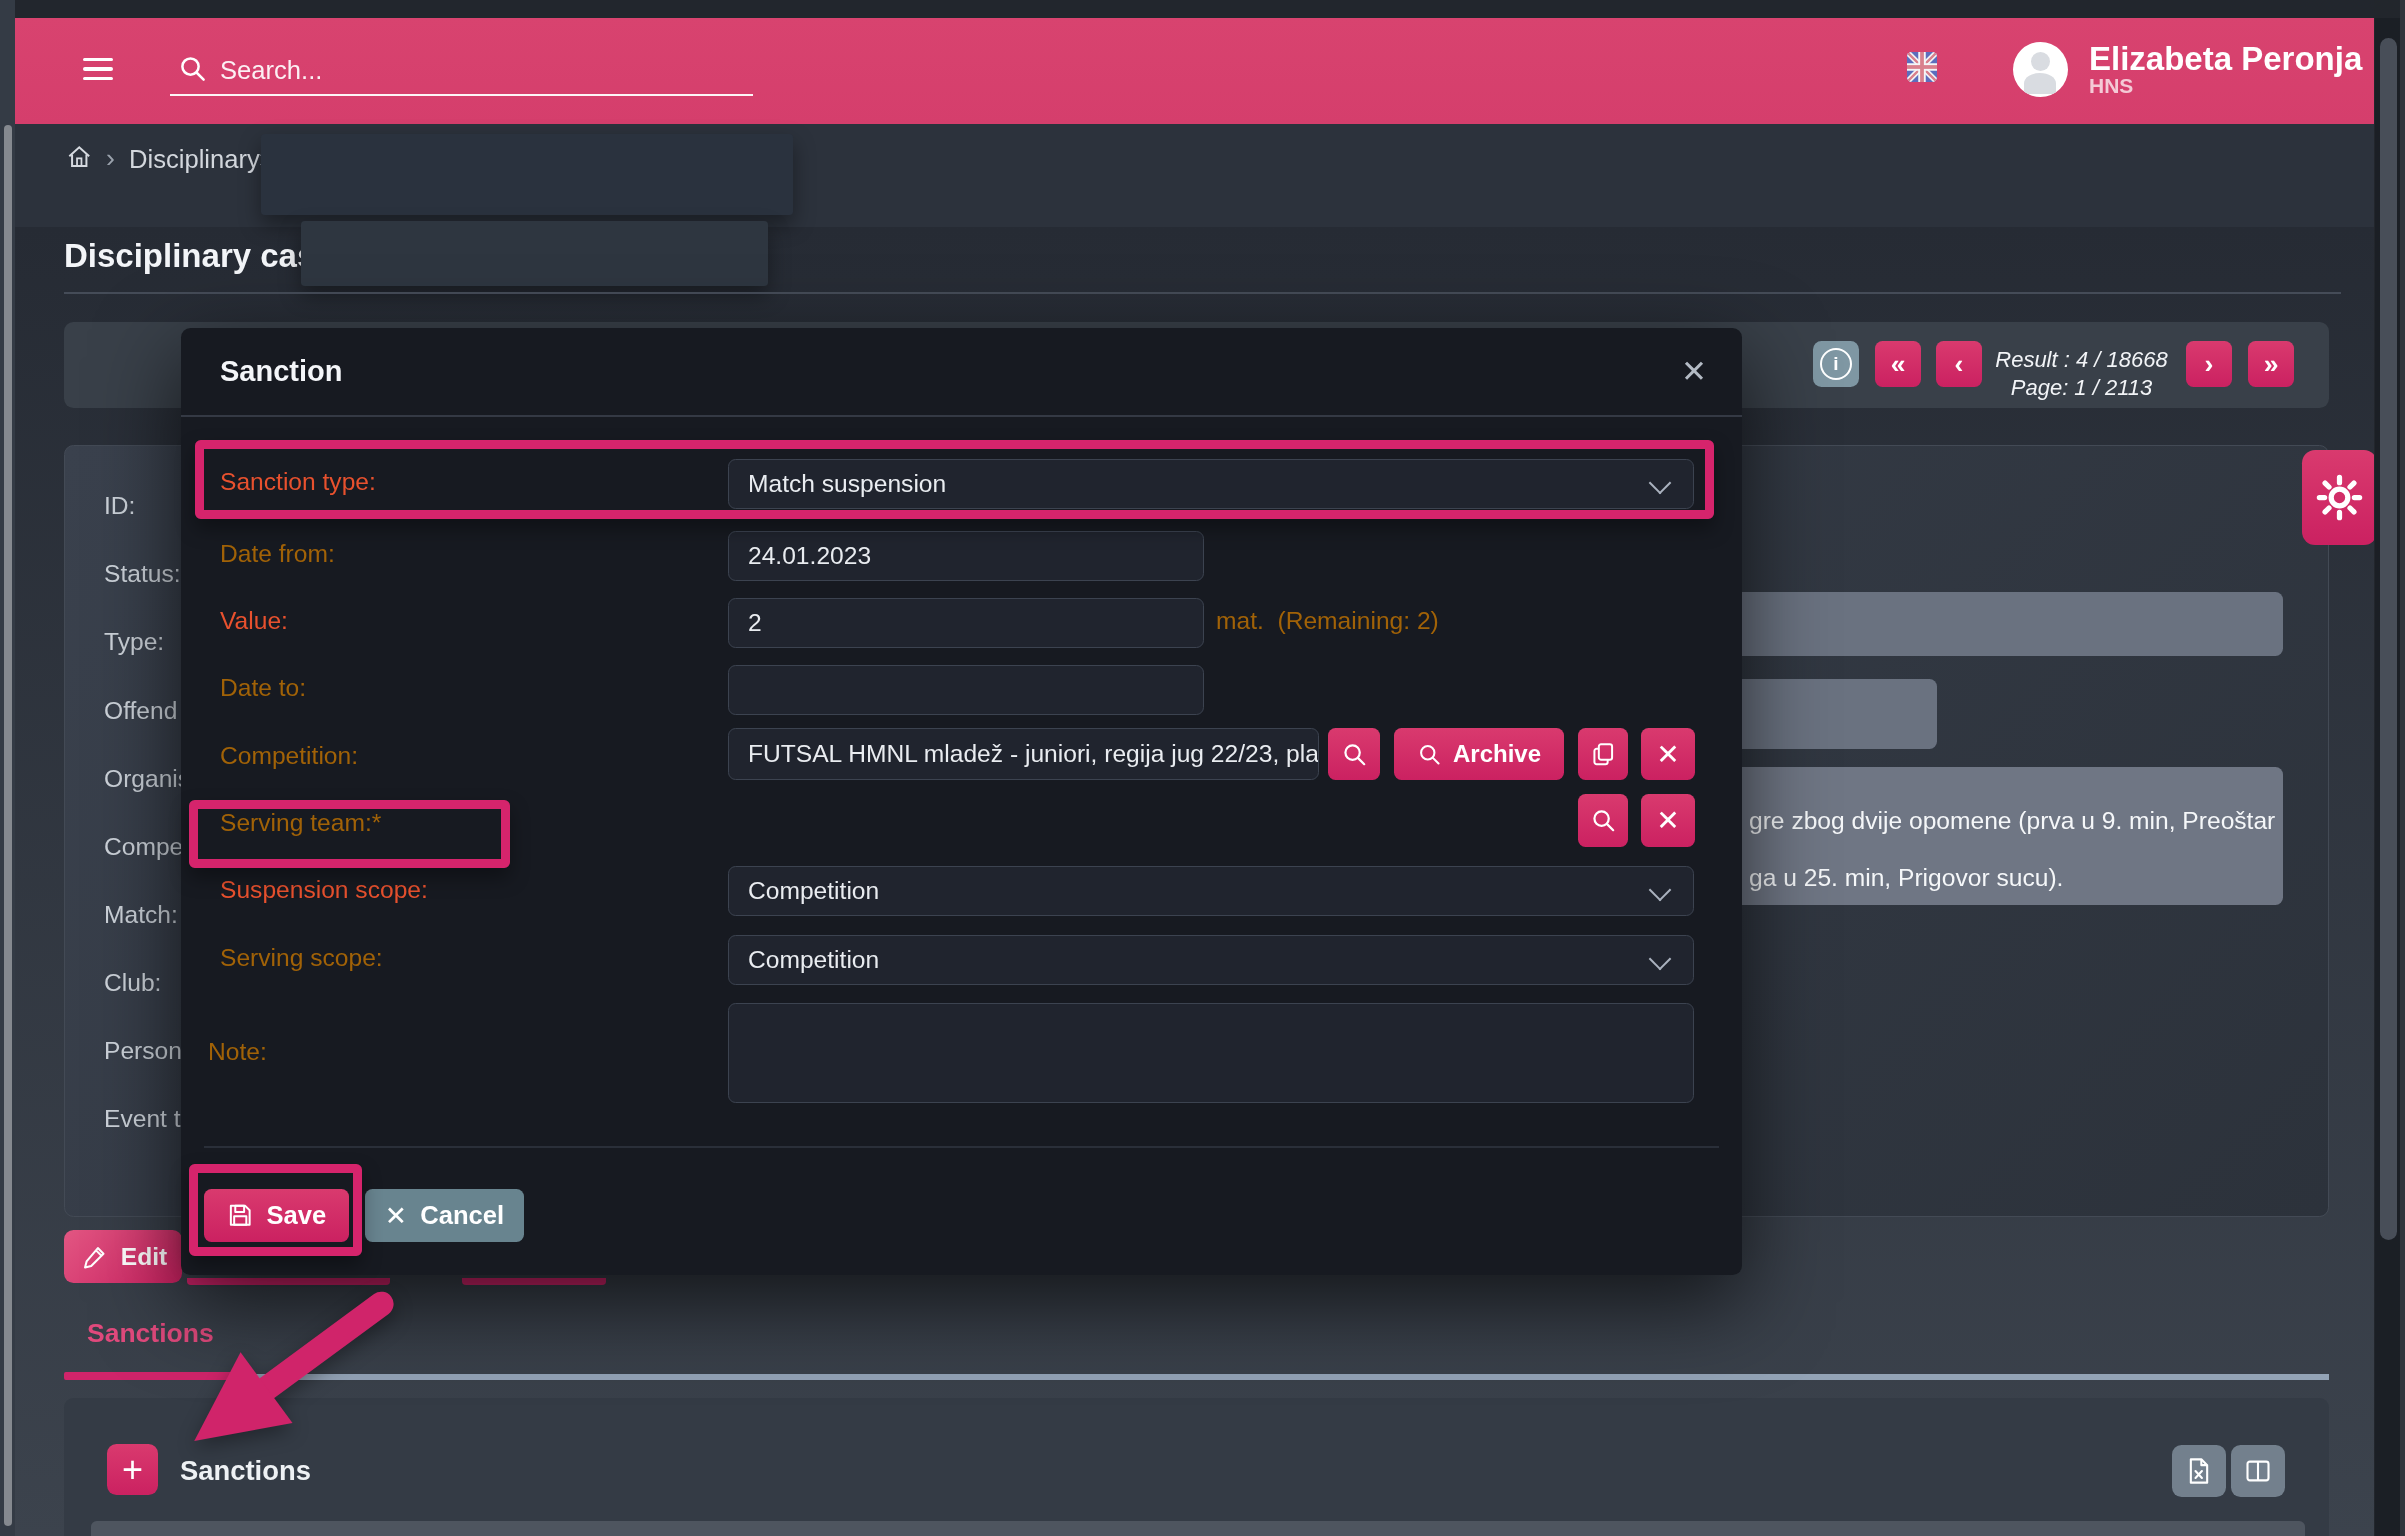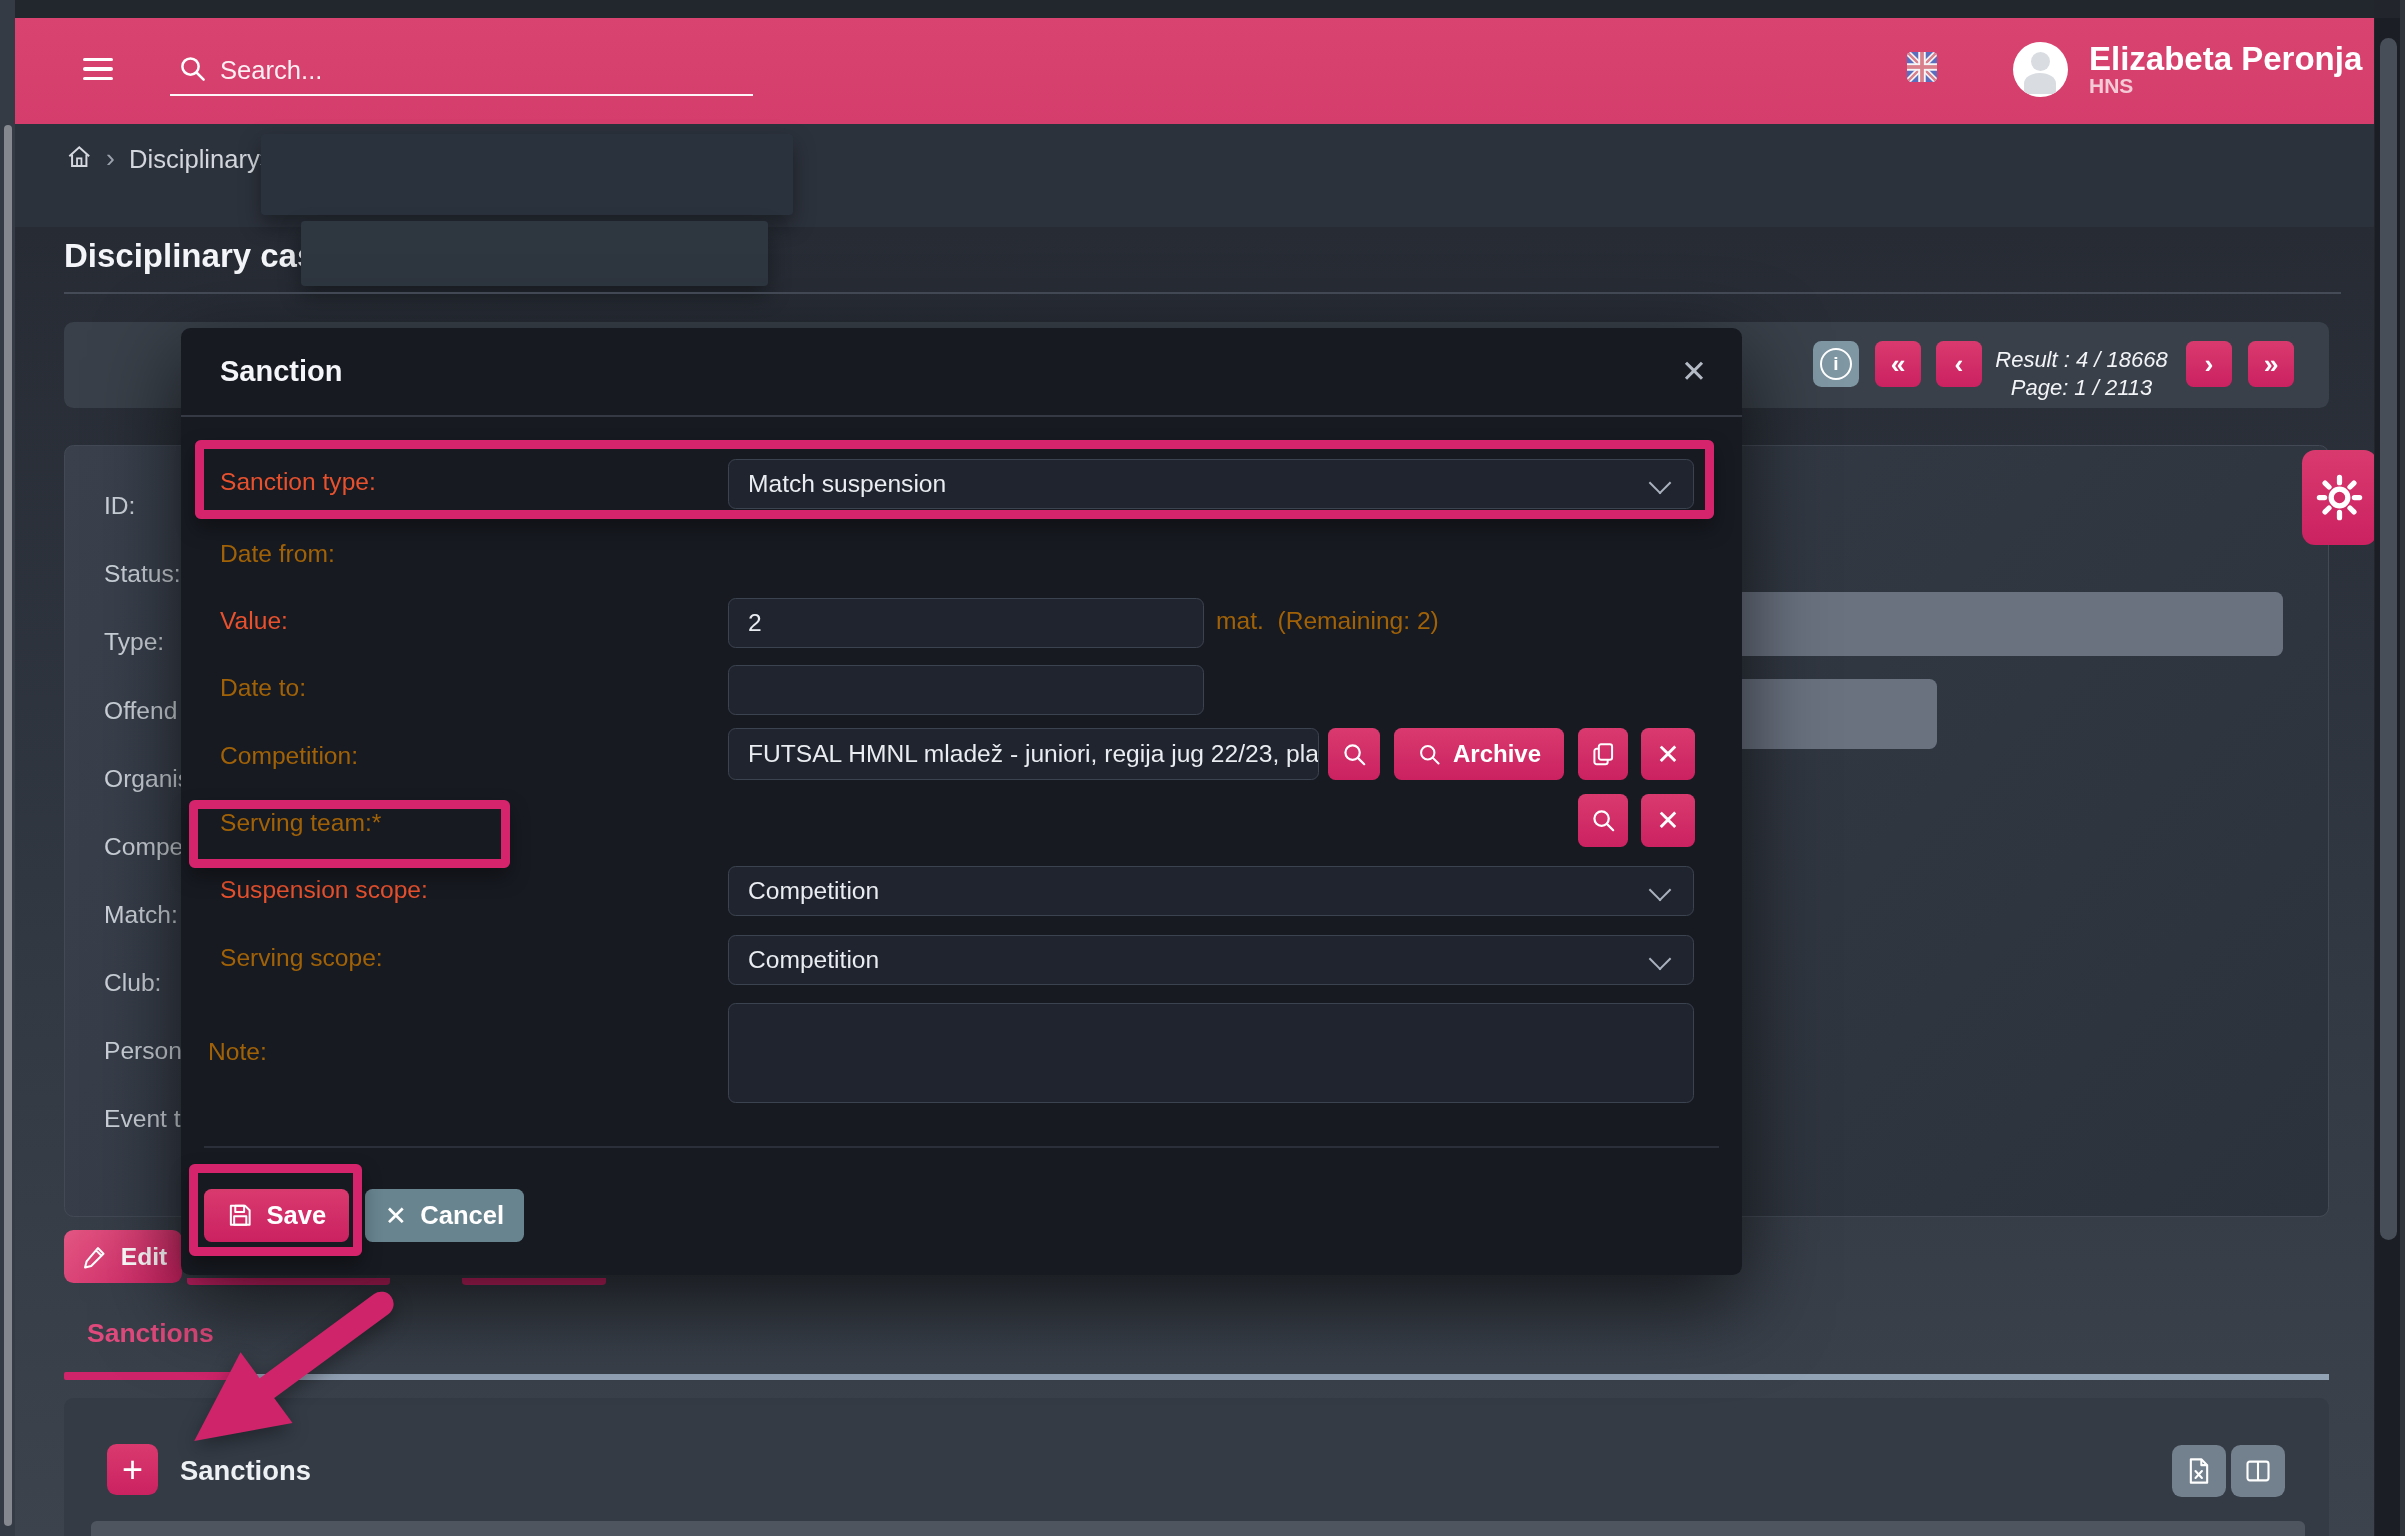--- a/index.html
+++ b/index.html
@@ -121,20 +121,26 @@
   <div class="abs lbl" style="left:104px;top:697px;">Offend</div>
   <div class="abs lbl" style="left:104px;top:765px;">Organis</div>
   <div class="abs lbl" style="left:104px;top:833px;">Compe</div>
   <div class="abs lbl" style="left:104px;top:901px;">Match:</div>
   <div class="abs lbl" style="left:104px;top:969px;">Club:</div>
   <div class="abs lbl" style="left:104px;top:1037px;">Person</div>
   <div class="abs lbl" style="left:104px;top:1105px;">Event t</div>
 
   <div class="abs" style="left:1420px;top:592px;width:863px;height:64px;background:#6a7280;border-radius:7.6px;"></div>
   <div class="abs" style="left:1420px;top:679px;width:517px;height:70px;background:#6a7280;border-radius:7.6px;"></div>
+  <div class="abs" style="left:1420px;top:767px;width:863px;height:138px;background:#6f7684;border-radius:7.6px;">
+    <div style="position:absolute;left:329px;top:24.6px;font-size:24.6px;color:#f5f7f9;line-height:57px;white-space:nowrap;">
+      <div>gre zbog dvije opomene (prva u 9. min, Preoštar</div>
+      <div>ga u 25. min, Prigovor sucu).</div>
+    </div>
+  </div>
 
   <div class="abs" style="left:2302px;top:450px;width:75px;height:95px;background:linear-gradient(180deg,#d93a6e,#cb2161);border-radius:13.2px;display:flex;align-items:center;justify-content:center;cursor:pointer;z-index:5;">
     <span>
       <svg width="49" height="49" viewBox="0 0 56 56" fill="none" stroke="#fff" stroke-linecap="round">
         <circle cx="28" cy="28" r="9.5" stroke-width="6"></circle>
         <path stroke-width="6" d="M45 28 L51 28 M40 40 L44.5 44.5 M28 45 L28 51 M16 40 L11.5 44.5 M11 28 L5 28 M16 16 L11.5 11.5 M28 11 L28 5 M40 16 L44.5 11.5"></path>
       </svg>
     </span>
   </div>
 
@@ -184,20 +190,23 @@
     <div class="abs" style="left:1500px;top:24.6px;font-size:31px;color:#b4bbc5;cursor:pointer;">✕</div>
     <div class="abs" style="left:0;top:87px;width:1561px;height:1.9px;background:#343944;"></div>
 
     <div class="abs mlbl req" style="left:39px;top:140px;">Sanction type:</div>
     <div class="abs field" style="left:547px;top:131px;width:966px;height:50px;cursor:pointer;">
       <span>Match suspension</span>
       <span class="chev"></span>
     </div>
 
     <div class="abs mlbl" style="left:39px;top:212px;">Date from:</div>
+    <div class="abs field" style="left:547px;top:203px;width:476px;height:50px;">
+      <span>24.01.2023</span>
+    </div>
 
     <div class="abs mlbl req" style="left:39px;top:279px;">Value:</div>
     <div class="abs field" style="left:547px;top:270px;width:476px;height:50px;">
       <span>2</span>
     </div>
     <div class="abs mlbl" style="left:1035px;top:279px;white-space:pre;">mat.  (Remaining: 2)</div>
 
     <div class="abs mlbl" style="left:39px;top:346px;">Date to:</div>
     <div class="abs field" style="left:547px;top:337px;width:476px;height:50px;">
       <span></span>

